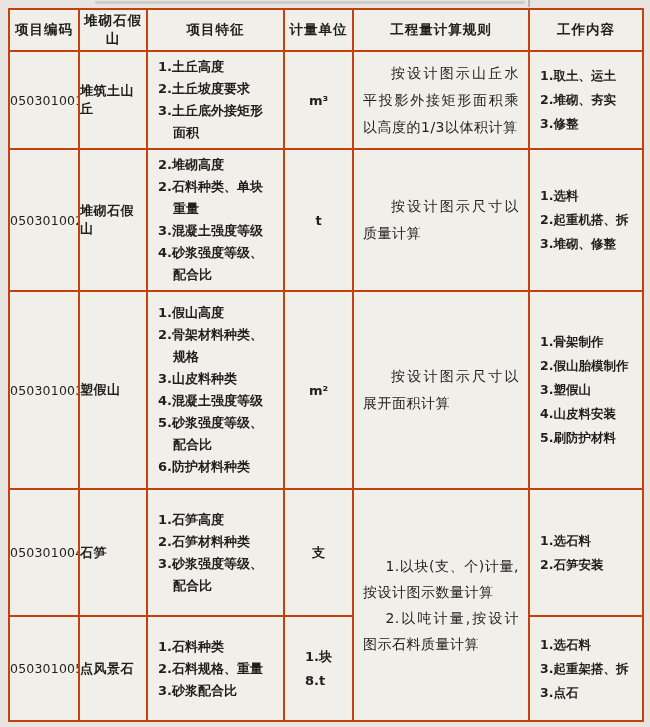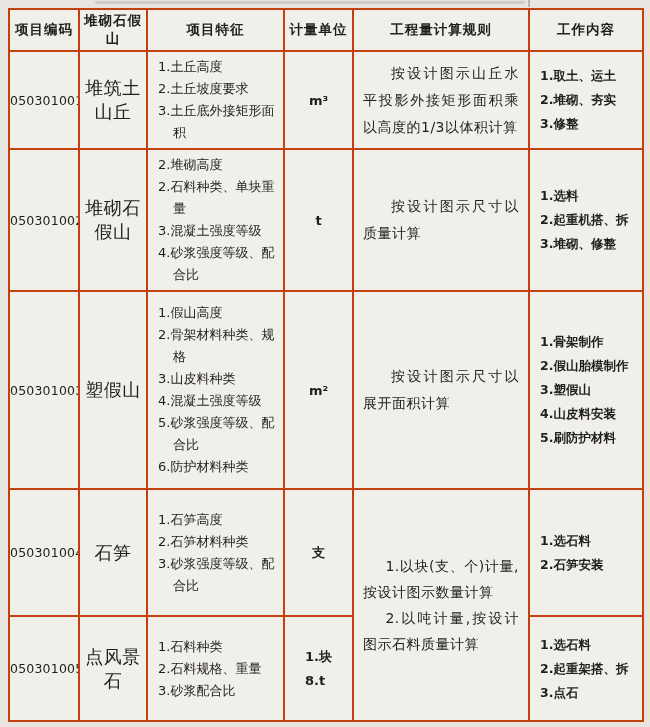--- a/index.html
+++ b/index.html
@@ -50,28 +50,27 @@
     font-weight: bold;
     text-align: center;
     letter-spacing: 1px;
   }
   td.c-code {
     font-size: 12.5px;
     text-align: center;
     letter-spacing: 0.2px;
   }
   td.c-name {
-    font-size: 18px;
-    text-align: center;
-    font-weight: normal;
+    font-size: 13px;
+    font-weight: bold;
     letter-spacing: 0.5px;
   }
   td.c-feat {
     font-size: 13px;
-    font-weight: normal;
+    font-weight: bold;
   }
   td.c-feat .list, td.c-work .list {
     padding: 4px 8px 4px 10px;
   }
   .list .li {
     padding-left: 1.15em;
     text-indent: -1.15em;
     line-height: 22px;
   }
   td.c-unit {
@@ -262,19 +261,19 @@
     </td>
     <td class="c-unit">
       <div class="unit-lines">
         <div>1.块</div>
         <div>8.t</div>
       </div>
     </td>
     <td class="c-work">
       <div class="list">
         <div class="li">1.选石料</div>
-        <div class="li">2.起重架搭、拆</div>
+        <div class="li">3.起重架搭、拆</div>
         <div class="li">3.点石</div>
       </div>
     </td>
   </tr>
 </tbody>
   </table>
 
 </body></html>

